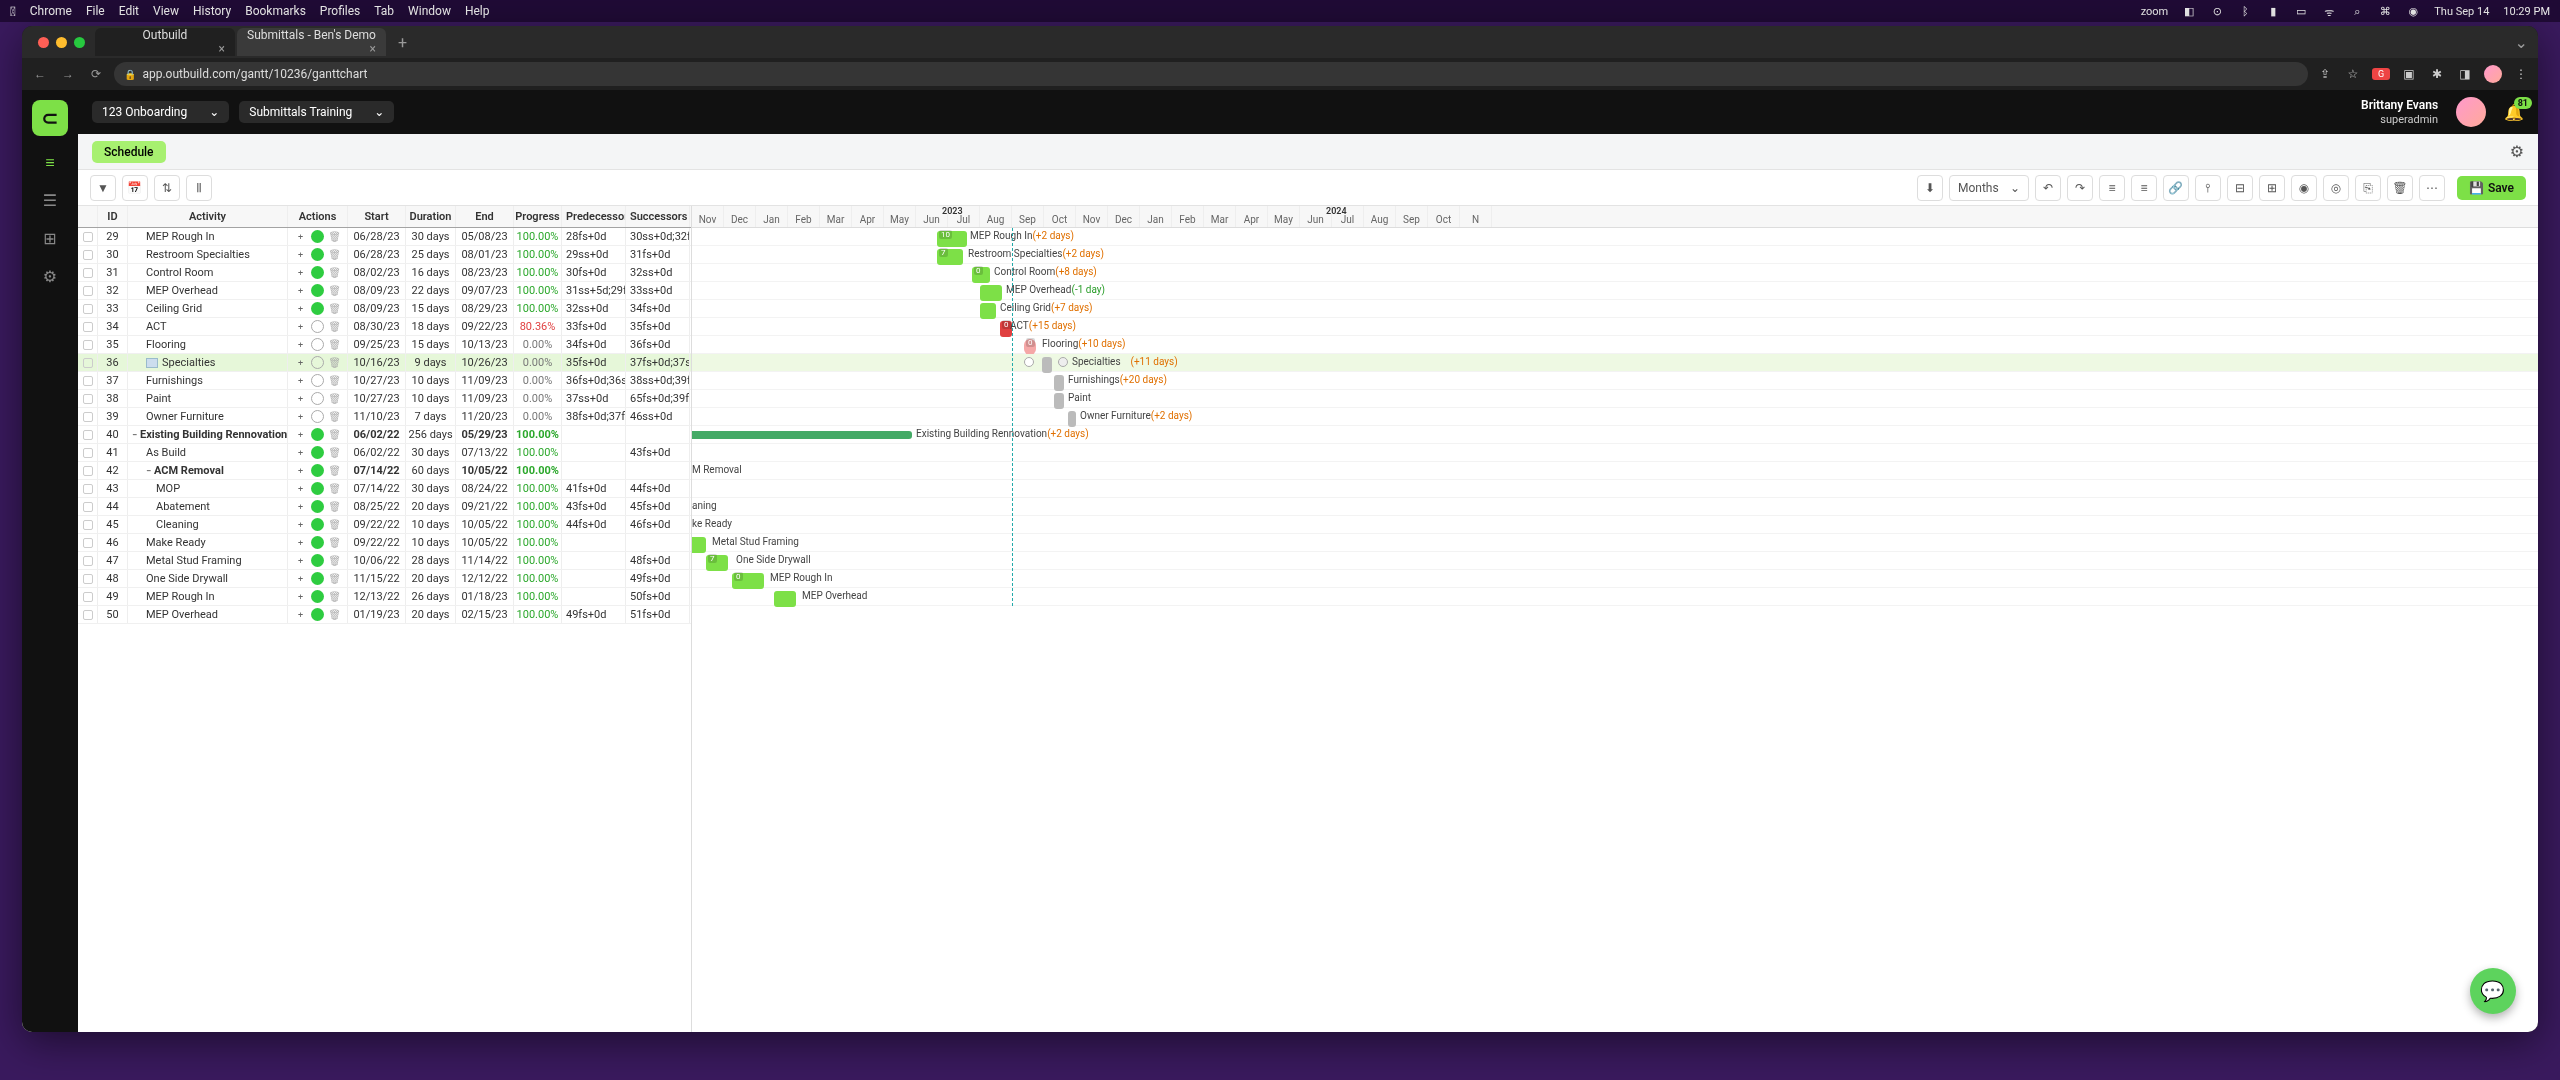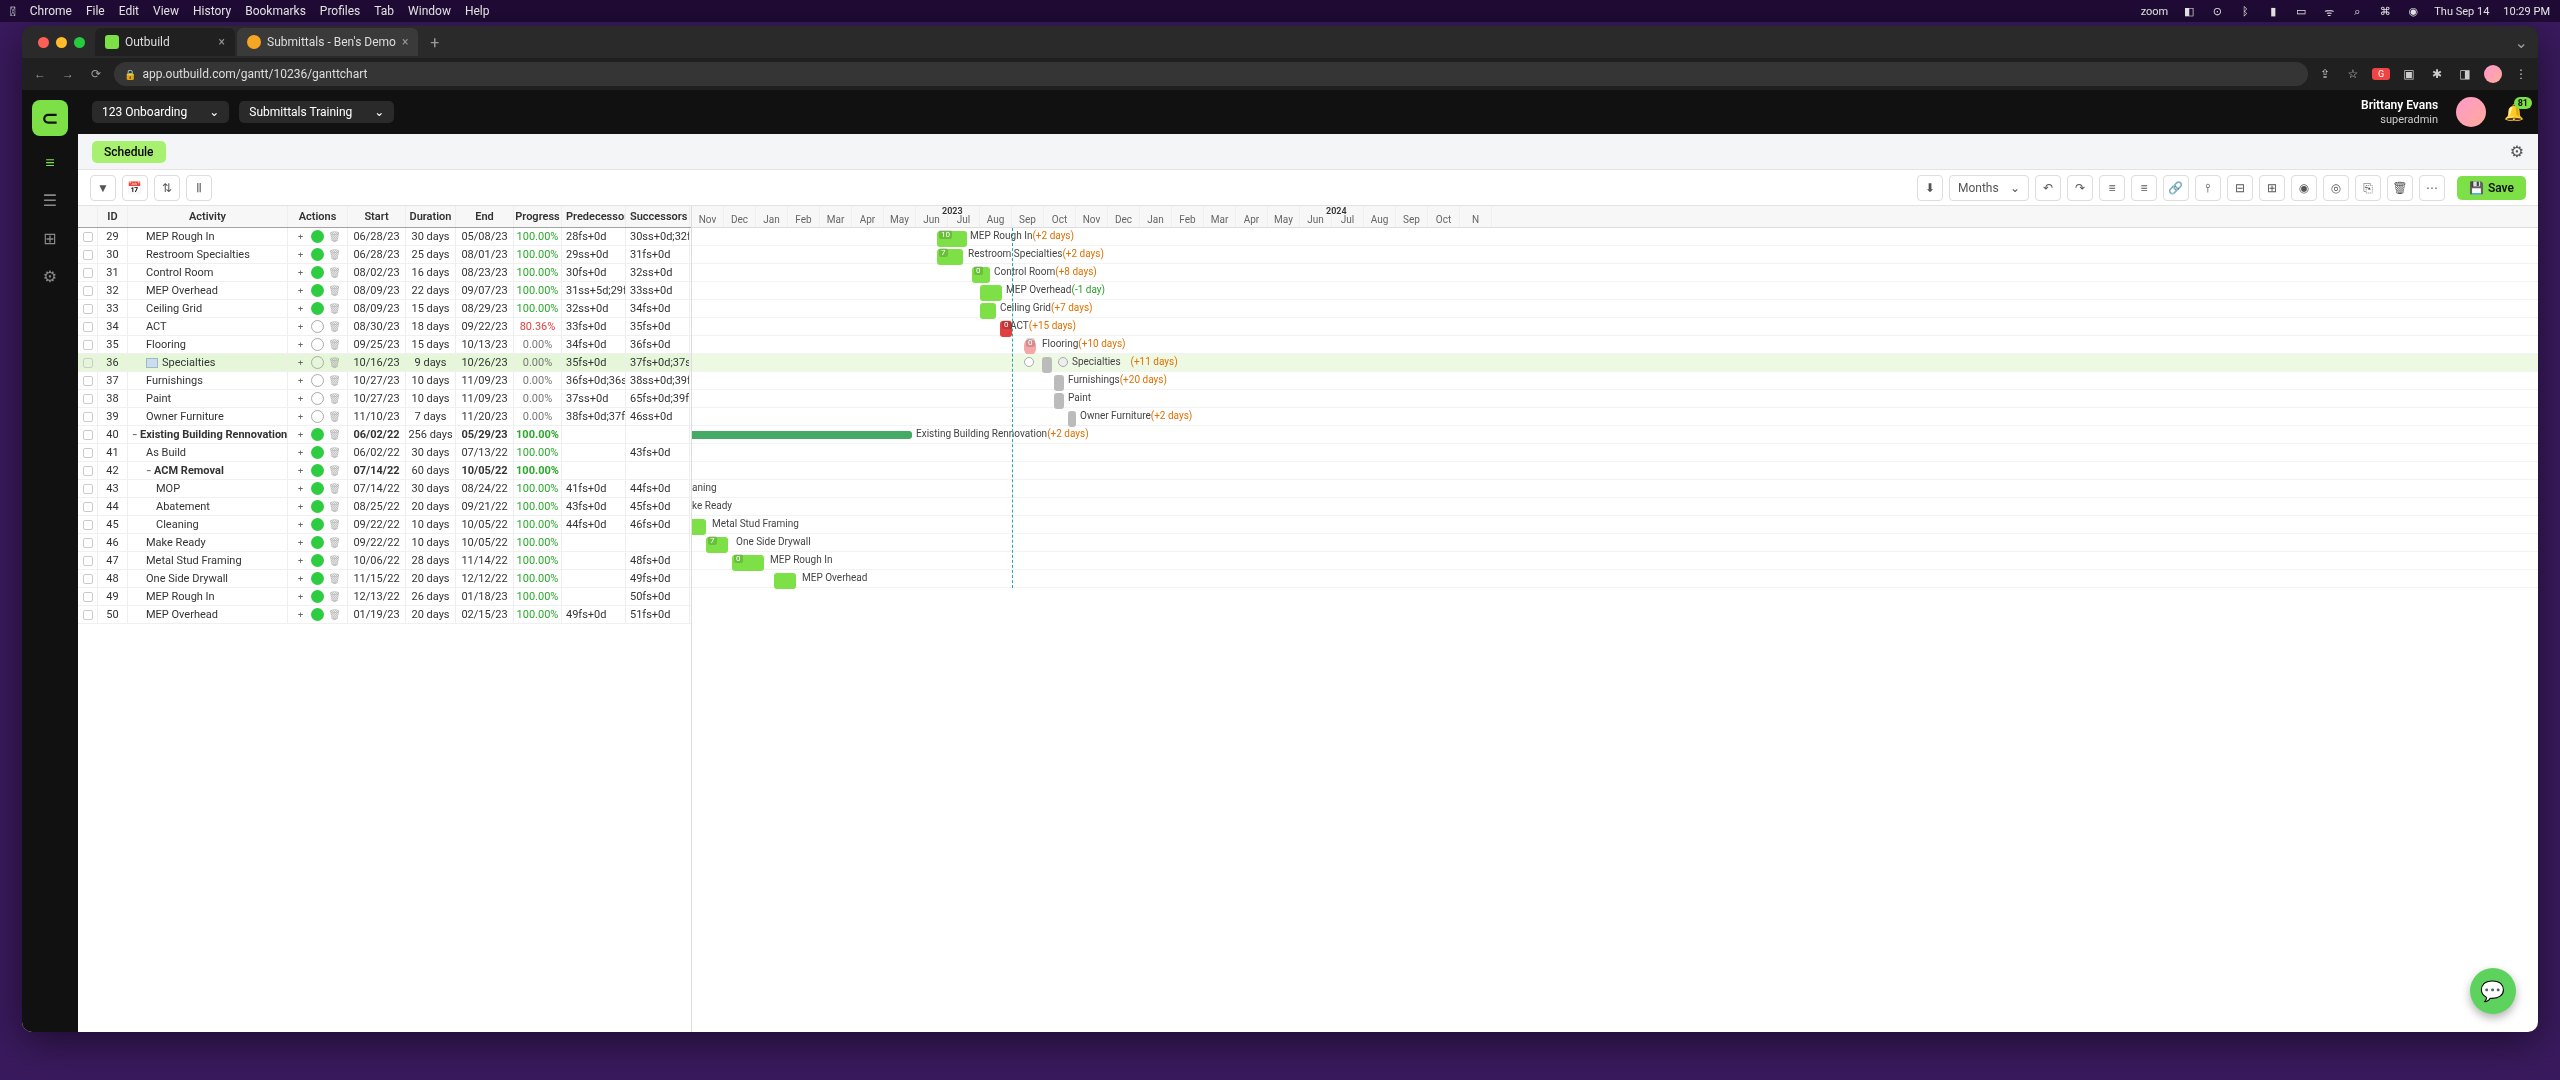--- a/index.html
+++ b/index.html
@@ -10,21 +10,21 @@
 .macbar .left, .macbar .right { display: flex; align-items: center; gap: 14px; }
 .macbar .apple { font-size: 13px; }
 .macbar .right span { font-size: 11px; }
 .macbar .right .icon { width: 14px; height: 14px; display: inline-flex; align-items: center; justify-content: center; }
 
 
 .browser { position: absolute; top: 26px; left: 22px; right: 22px; bottom: 48px; background: #1f1f1f; border-radius: 10px; overflow: hidden; display: flex; flex-direction: column; box-shadow: 0 10px 40px rgba(0,0,0,0.5); }
 .tabbar { height: 32px; background: #2a2a2a; display: flex; align-items: center; padding-left: 6px; }
 .traffic { display: flex; gap: 7px; margin: 0 10px; }
 .traffic span { width: 11px; height: 11px; border-radius: 50%; }
-.tab { height: 28px; background: #3a3a3a; border-radius: 6px 6px 0 0; padding: 0 10px; display: flex; align-items: center; gap: 6px; color: #ddd; font-size: 12px; margin-right: 2px; min-width: 140px; }
+.tab { height: 28px; background: #3a3a3a; border-radius: 6px 6px 0 0; padding: 0 10px; display: flex; align-items: center; color: #ddd; font-size: 12px; margin-right: 2px; min-width: 140px; flex-direction: column; }
 .tab.active { background: #202020; }
 .tab .favicon { width: 14px; height: 14px; background: #7de047; border-radius: 3px; }
 .tab .favicon.orange { background: #f5a623; border-radius: 50%; }
 .tab .close { margin-left: auto; color: #999; }
 .newtab { color: #999; padding: 0 10px; font-size: 16px; }
 
 .addrbar { height: 32px; background: #202020; display: flex; align-items: center; padding: 0 8px; gap: 8px; color: #ccc; font-size: 12px; }
 .addrbar .navbtn { width: 20px; text-align: center; color: #999; }
 .addrbar .url { flex: 1; background: #353535; border-radius: 14px; height: 24px; display: flex; align-items: center; padding: 0 10px; gap: 6px; color: #ddd; }
 .addrbar .lock { font-size: 10px; }
@@ -752,20 +752,23 @@
               </div>
               <div class="grow">
                 <div class="bar gray" style="left: 376px; width: 8px;"></div>
                 <div class="barlabel" style="left: 388px;">Owner Furniture<span class="delta-pos">(+2 days)</span></div>
               </div>
               <div class="grow">
                 <div class="bar summary" style="left: -200px; width: 420px;"></div>
                 <div class="barlabel" style="left: 224px;">Existing Building Rennovation<span class="delta-pos">(+2 days)</span></div>
               </div>
               <div class="grow"></div>
+              <div class="grow">
+                <div class="barlabel" style="left: 0px;">M Removal</div>
+              </div>
               <div class="grow"></div>
               <div class="grow">
                 <div class="barlabel" style="left: 0px;">aning</div>
               </div>
               <div class="grow">
                 <div class="barlabel" style="left: 0px;">ke Ready</div>
               </div>
               <div class="grow">
                 <div class="bar " style="left: -4px; width: 18px;"></div>
                 <div class="barlabel" style="left: 20px;">Metal Stud Framing</div>

